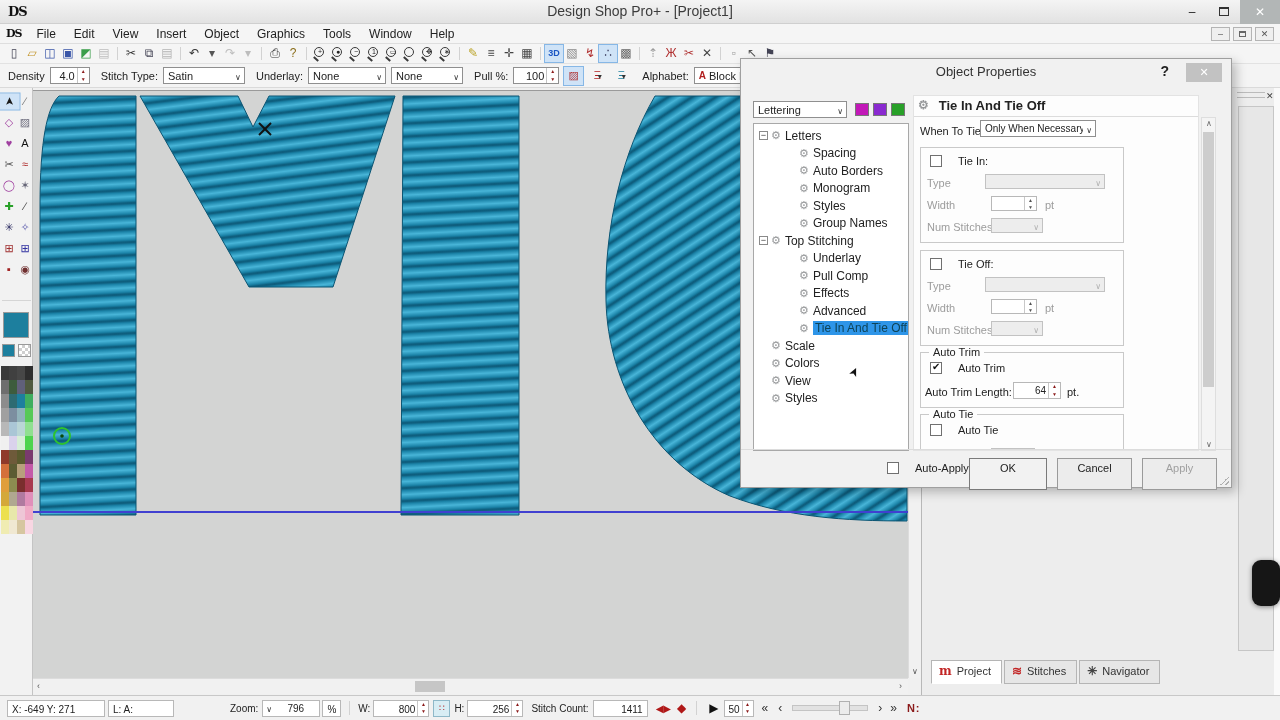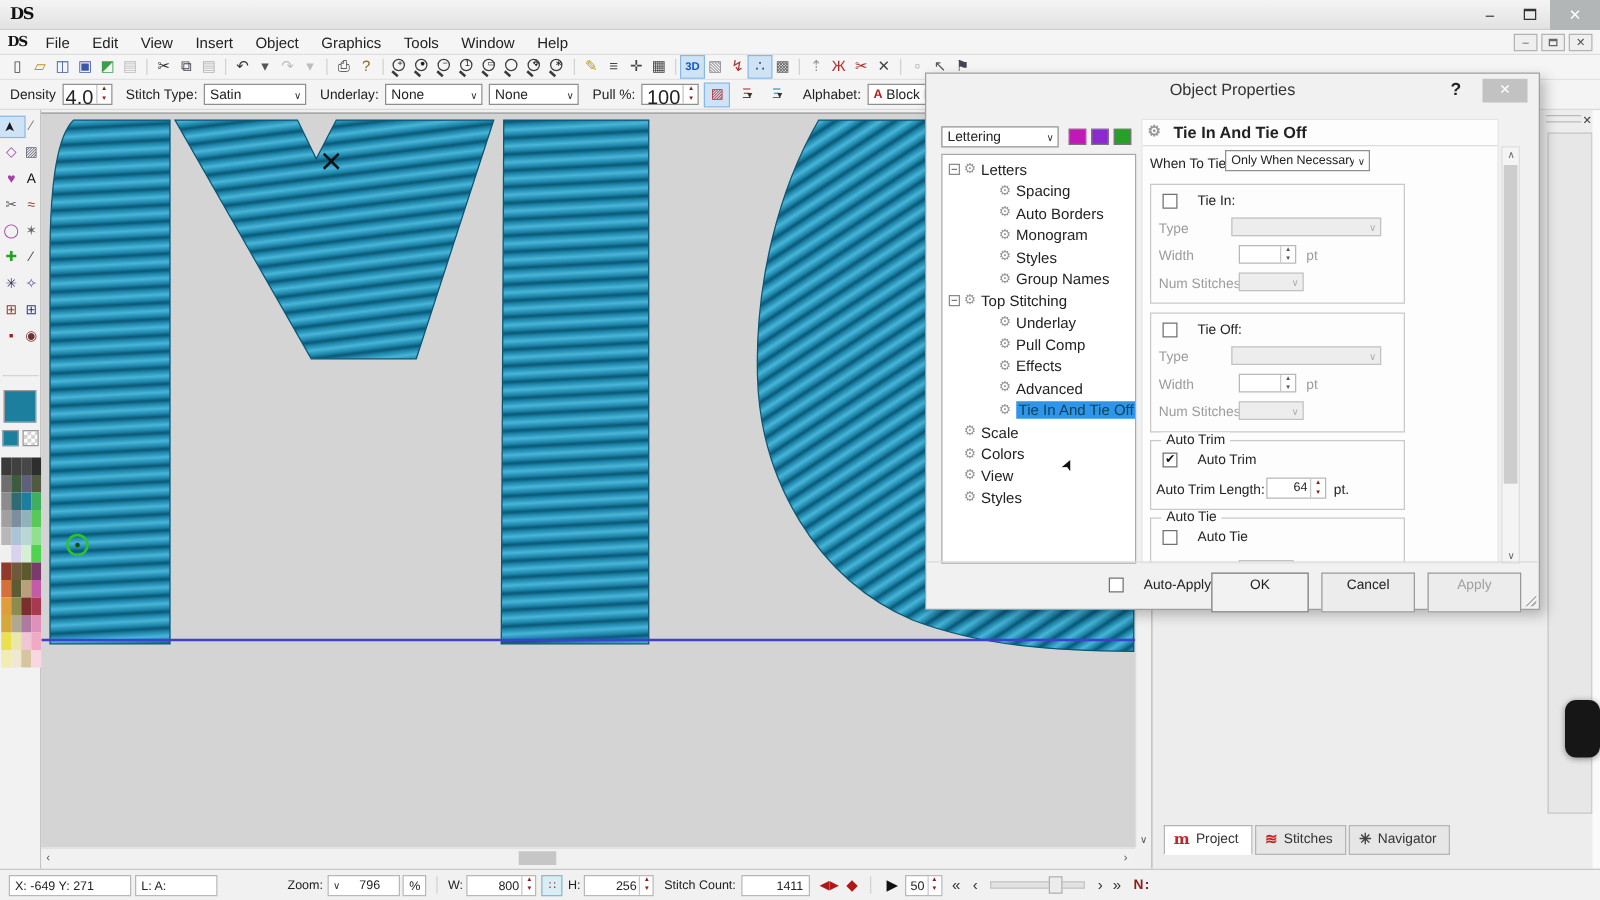--- a/index.html
+++ b/index.html
@@ -35,21 +35,21 @@
 .ti.mag::after{content:"";position:absolute;left:2px;bottom:2px;width:6px;height:2px;background:#3a3a3a;transform:rotate(42deg)}
 .ti.small3d{font-size:9px;font-weight:bold}
 
 
 .propbar{position:absolute;left:0;top:64px;width:1280px;height:24px;background:#f4f4f4;border-bottom:1px solid #dadada;display:flex;align-items:center;font-size:11px;padding-left:8px;gap:5px}
 .plbl{white-space:nowrap;color:#222}
 .combo{height:17px;border:1px solid #8f8f8f;background:#fff;display:flex;align-items:center;padding:0 3px 0 4px;flex:none}
 .combo .cv{flex:1;white-space:nowrap;overflow:hidden;font-size:11px}
 .combo .ca::after{content:"∨";font-size:8px;color:#333;padding-left:3px}
 .spinbox{height:17px;border:1px solid #8f8f8f;background:#fff;display:flex;flex:none}
-.spinbox .sv{flex:1;text-align:right;font-size:16px;padding:2px 2px 0 0}
+.spinbox .sv{flex:1;text-align:right;font-size:11px;padding:2px 2px 0 0}
 .spinbox .sbt{width:12px;border-left:1px solid #c4c4c4;display:flex;flex-direction:column}
 .sbt span{flex:1;font-size:5px;line-height:7px;text-align:center;color:#8b1a1a}
 .pbtn{width:19px;height:18px;line-height:17px;text-align:center;font-size:11px;flex:none;position:relative}
 .pbtn.sel{background:#cfe3f7;outline:1px solid #86b7e6}
 .pdrop{font-size:8px;color:#333;margin-left:-3px}
 .aico{color:#b02020;font-weight:bold;margin-right:3px;font-size:10px}
 .hbox{width:17px;height:16px;border:1px solid #8f8f8f;background:#fff;position:relative;flex:none}
 .hbox::after{content:"";position:absolute;left:2px;top:3px;width:8px;height:9px;background:#1d7f9e}
 
 
@@ -164,20 +164,21 @@
 .strack{width:76px;height:6px;background:#e2e2e2;border:1px solid #c4c4c4;position:relative;flex:none}
 .sthumb{position:absolute;left:46px;top:-5px;width:11px;height:14px;background:#ececec;border:1px solid #b0b0b0}
 .nico{font-weight:bold;color:#8b1a1a;font-size:11px;letter-spacing:1px;flex:none}
 .ssep{width:1px;height:14px;background:#d2d2d2;flex:none}
 </style>
 </head>
 <body>
 
 <div class="titlebar">
   <span class="applogo">DS</span>
+  <span class="wtitle">Design Shop Pro+  -  [Project1]</span>
   <span class="wbtns">
     <span class="wb">–</span>
     <span class="wb"><span class="maxbox"></span></span>
     <span class="wb close">✕</span>
   </span>
 </div>
 
 <div class="menubar">
   <span class="mlogo">DS</span>
   <div class="menuitems">

